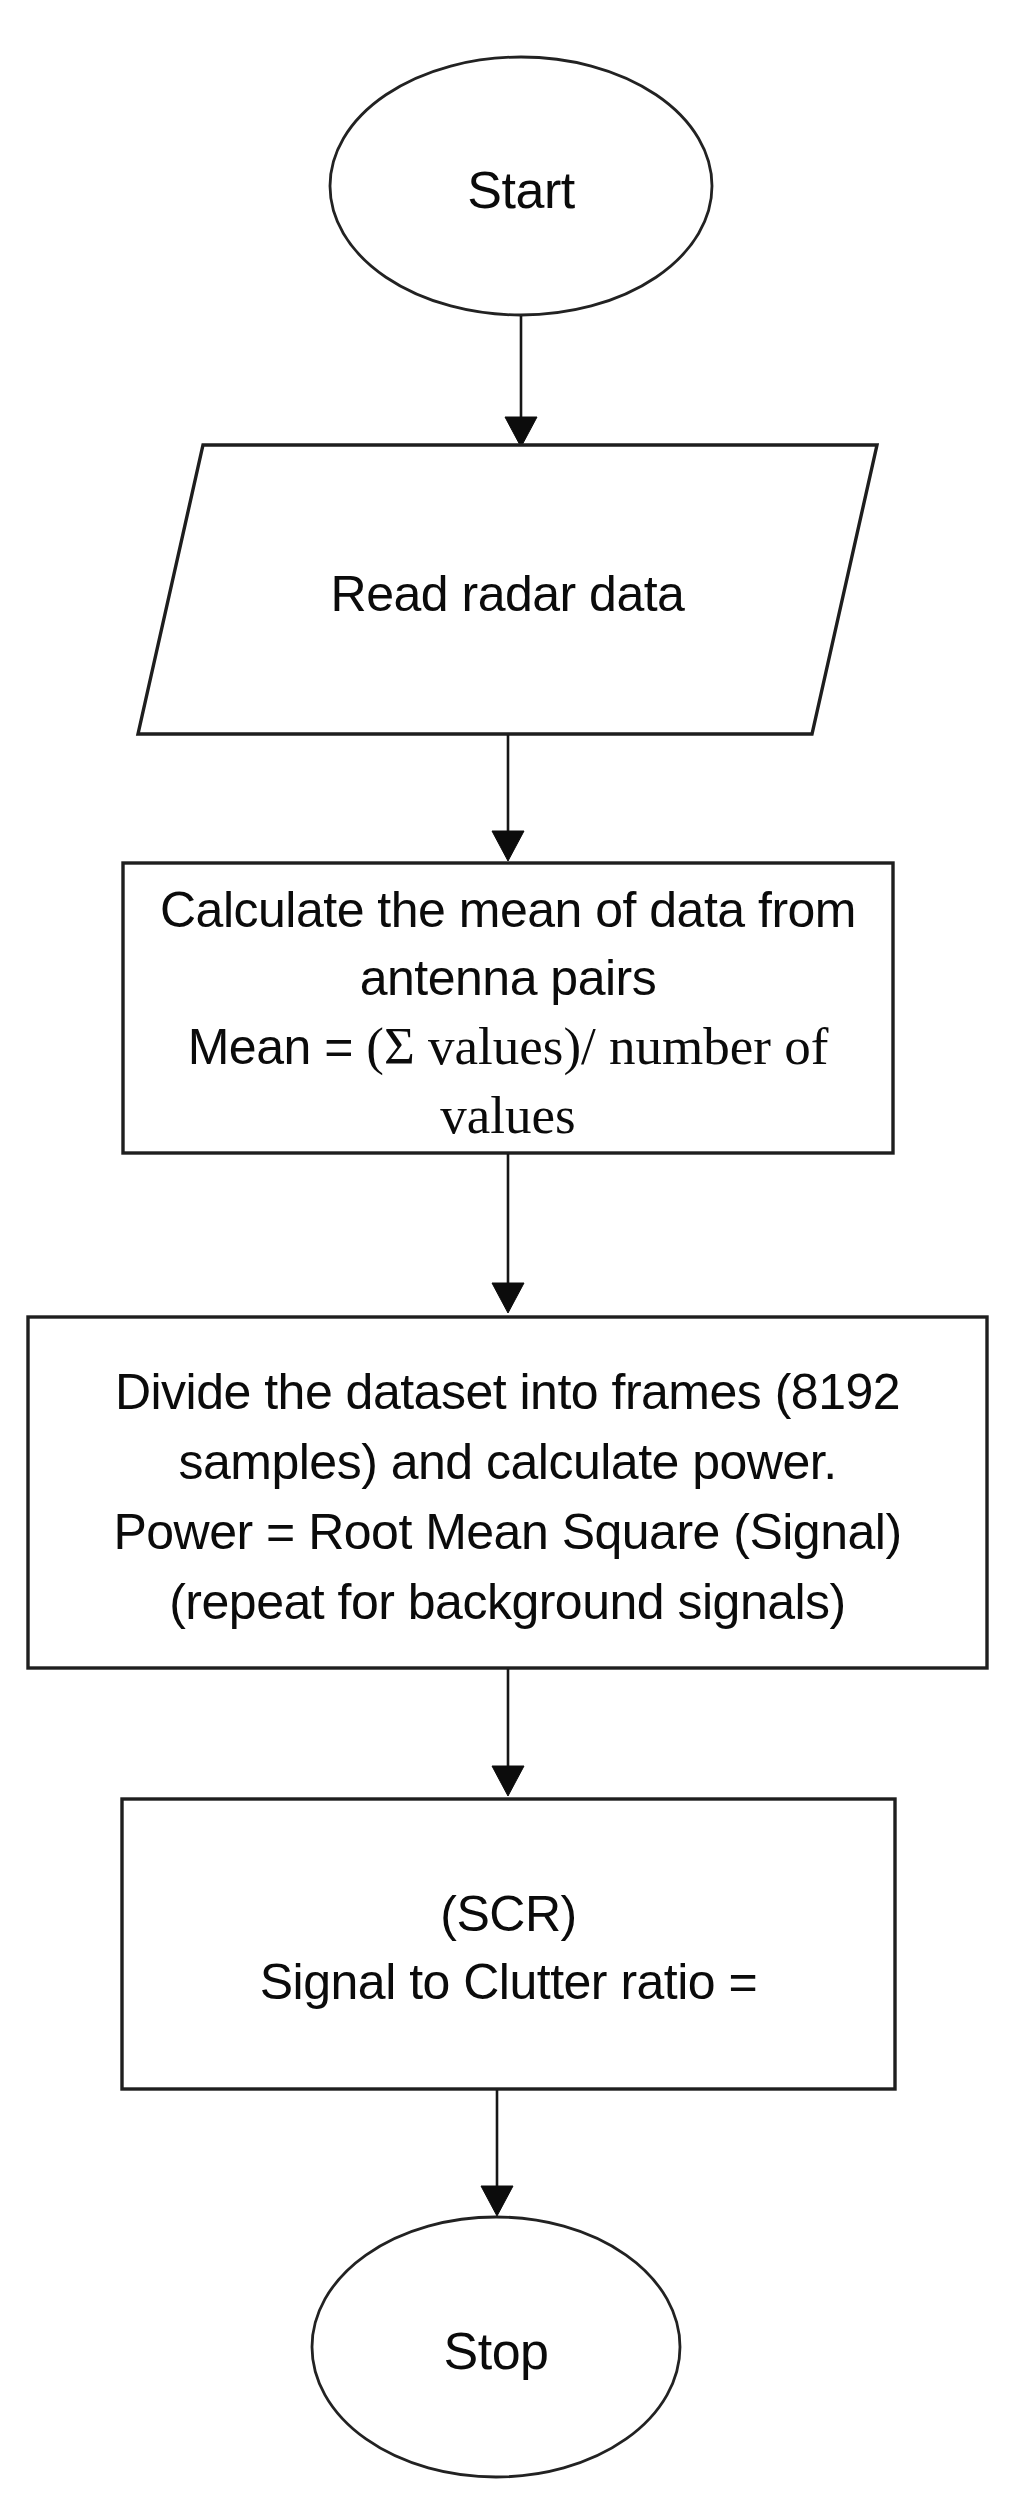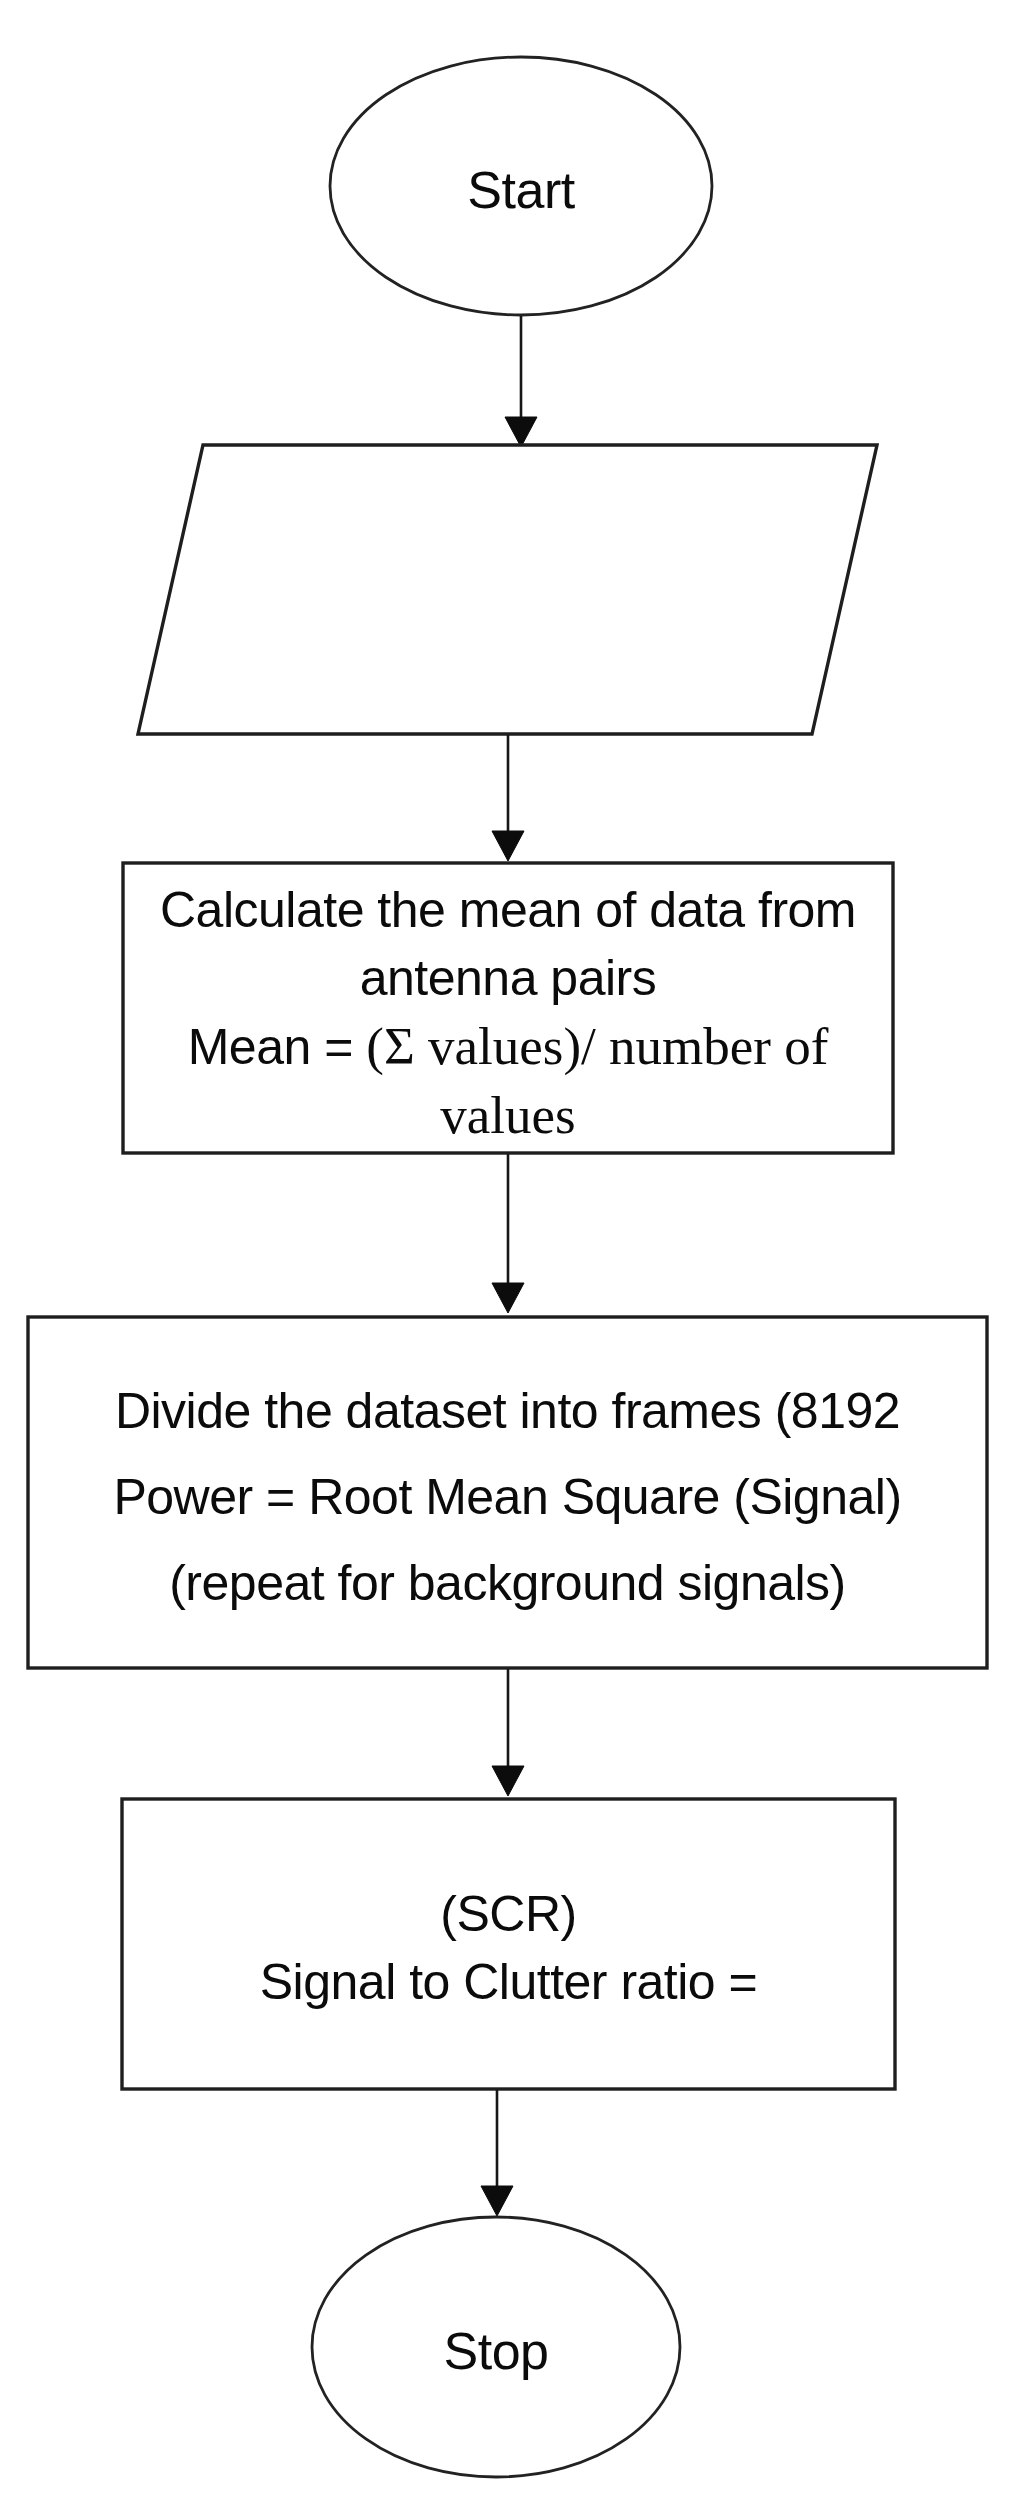--- a/index.html
+++ b/index.html
@@ -117,31 +117,33 @@
   </g>
 
   <ellipse class="ellipse-outline" cx="496" cy="2347" rx="184" ry="130"></ellipse>
 </svg>
 
 <div class="node-label terminal-label" style="left:330px; top:57px; width:382px; height:258px;">
   <span class="line">Start</span>
 </div>
 
 <div class="node-label" style="left:138px; top:445px; width:739px; height:289px;">
+  <span class="line">Read radar data</span>
 </div>
 
 <div class="node-label" style="left:123px; top:863px; width:770px; height:290px;">
   <span class="line">Calculate the mean of data from</span>
   <span class="line">antenna pairs</span>
   <span class="line"><span>Mean = </span><span class="serif">(Σ values)/ number of</span></span>
   <span class="line serif">values</span>
 </div>
 
-<div class="node-label power-label" style="left:28px; top:1317px; width:959px; height:351px;gap:16px;">
+<div class="node-label power-label" style="left:28px; top:1317px; width:959px; height:351px;">
   <span class="line">Divide the dataset into frames (8192</span>
+  <span class="line">samples) and calculate power.</span>
   <span class="line">Power = Root Mean Square (Signal)</span>
   <span class="line">(repeat for background signals)</span>
 </div>
 
 <div class="node-label" style="left:122px; top:1799px; width:773px; height:290px;">
   <span class="line">(SCR)</span>
   <span class="line">Signal to Clutter ratio =</span>
 </div>
 
 <div class="node-label terminal-label" style="left:312px; top:2217px; width:368px; height:260px;">

